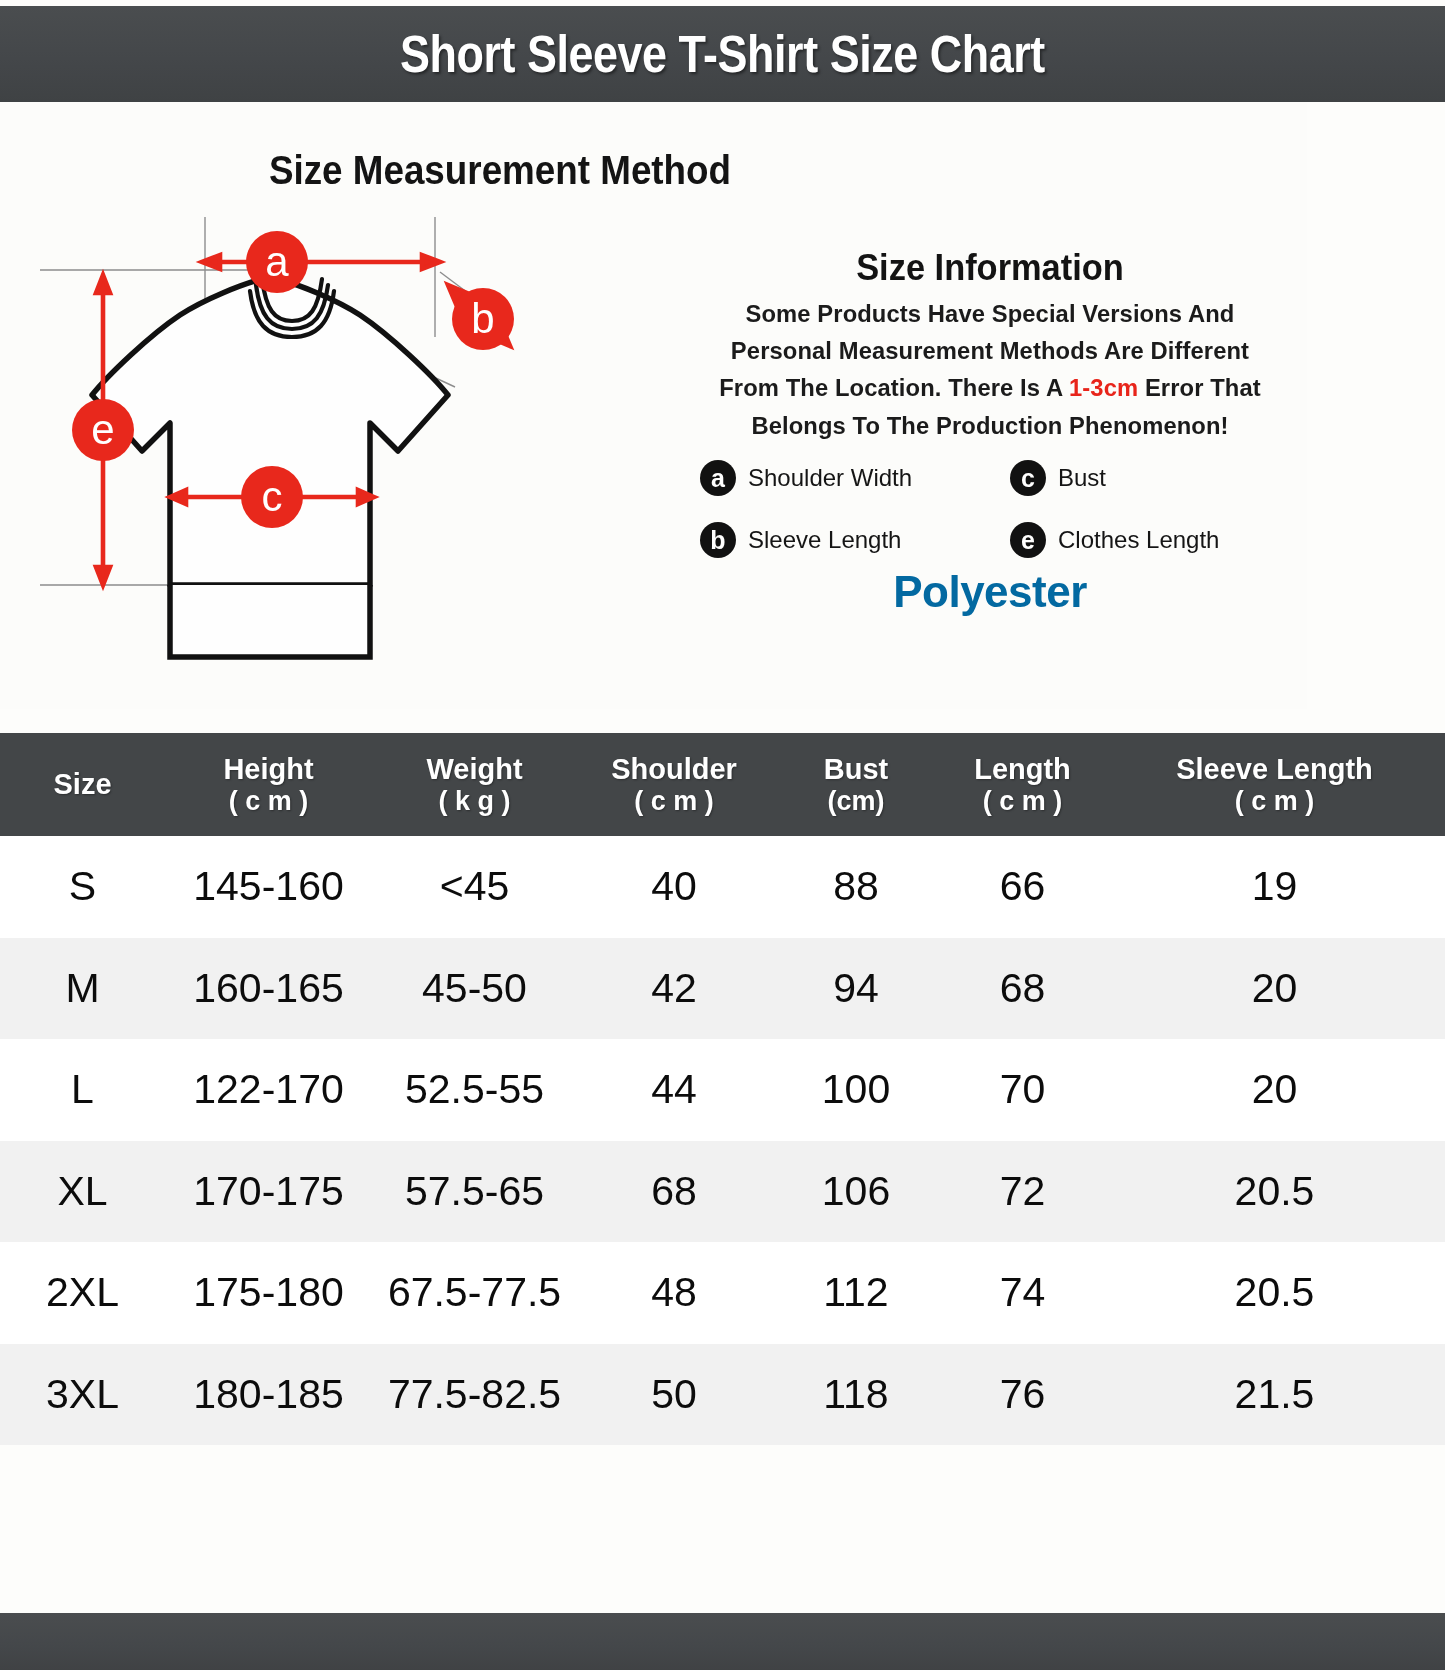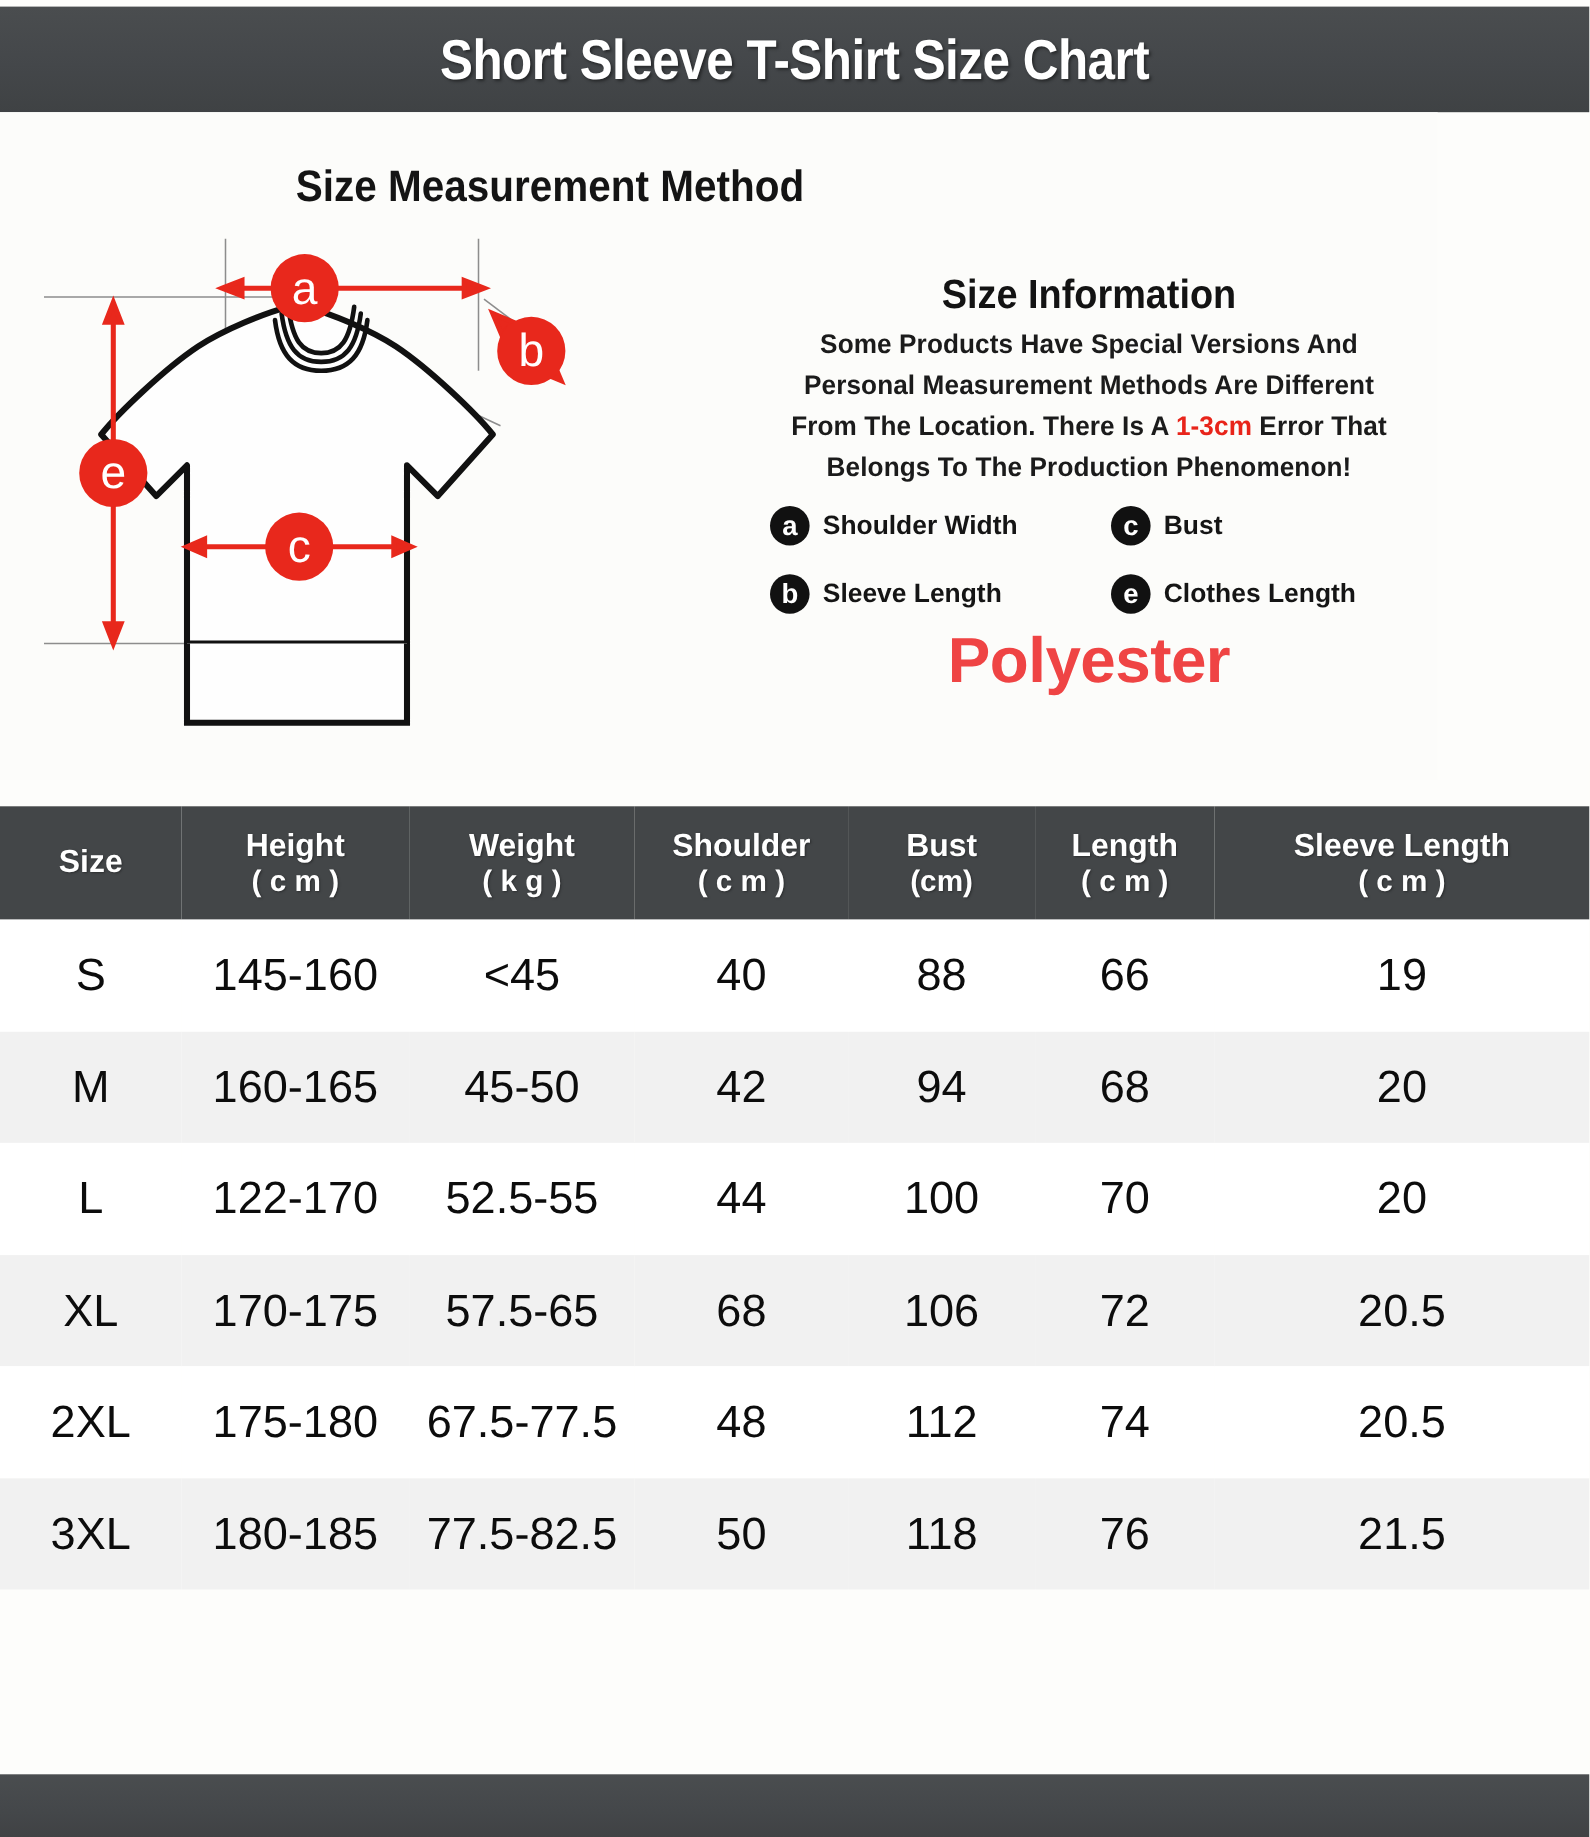--- a/index.html
+++ b/index.html
@@ -59,27 +59,27 @@
     display:grid;grid-template-columns:310px 270px;row-gap:26px;
   }
   .legItem{display:flex;align-items:center;gap:12px;}
   .badge{
     width:36px;height:36px;border-radius:50%;background:#111111;
     color:#ffffff;font-size:25px;font-weight:bold;line-height:36px;
     text-align:center;flex:0 0 36px;
     font-family:"Liberation Sans Narrow","Liberation Sans",sans-serif;
   }
   .legText{
-    font-size:24px;font-weight:bold;color:#151515;white-space:nowrap;
+    font-size:24px;font-weight:normal;color:#151515;white-space:nowrap;
     font-family:"Liberation Sans Narrow","Liberation Sans",sans-serif;
   }
 
   .material{
     position:absolute;left:700px;top:465px;width:580px;text-align:center;
-    color:#ef4444;font-size:58px;font-weight:bold;
+    color:#0369a1;font-size:44px;font-weight:bold;
     font-family:"Liberation Sans","Liberation Sans Narrow",sans-serif;
     letter-spacing:-0.5px;
   }
 
   
   .tbl{position:absolute;left:0;top:709px;width:1445px;border-collapse:collapse;table-layout:fixed;margin-top:24px;}
   .tbl th,.tbl td{text-align:center;vertical-align:middle;}
   .tbl thead th{
     background:#434648;color:#ffffff;height:95px;padding:4px 2px;
     font-size:29px;font-weight:bold;line-height:1.14;

